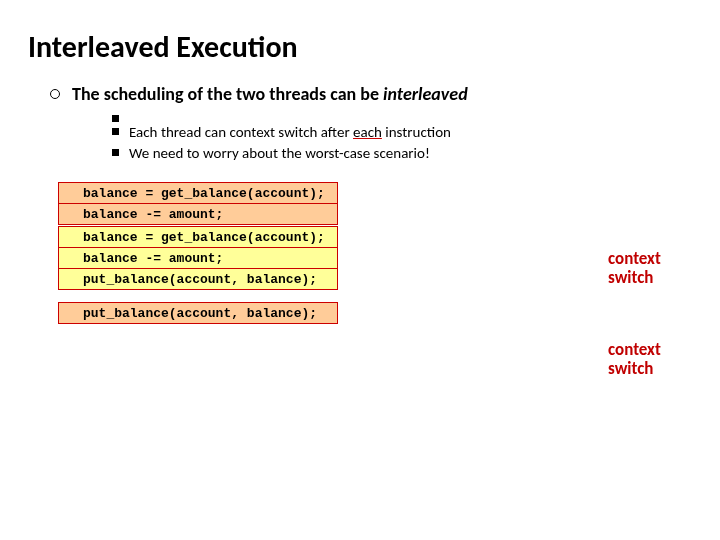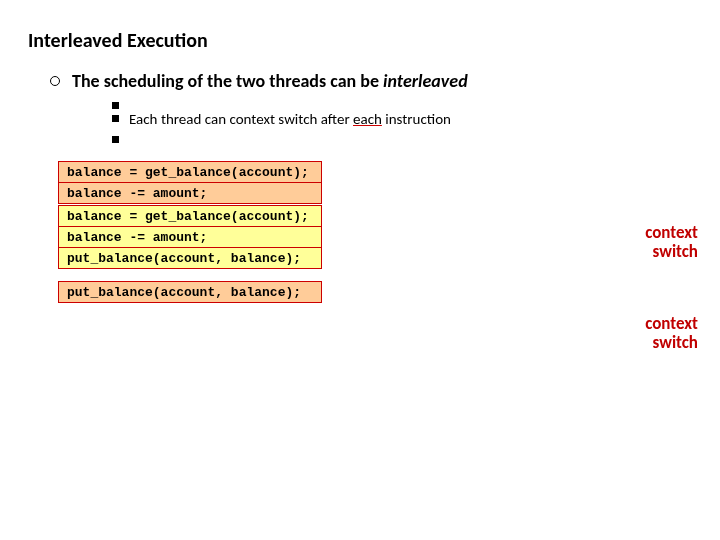--- a/index.html
+++ b/index.html
@@ -7,21 +7,21 @@
     margin: 0;
     width: 720px;
     height: 540px;
     font-family: Calibri, "Segoe UI", Arial, sans-serif;
     background: #fff;
     color: #000;
     padding: 28px 20px 20px 28px;
     position: relative;
   }
   h1 {
-    font-size: 20px;
+    font-size: 30px;
     font-weight: 700;
     margin: 0 0 18px 0;
   }
   .top-list { margin-left: 22px; }
   .circ-row {
     display: flex;
     align-items: flex-start;
     gap: 12px;
     margin-bottom: 4px;
   }
@@ -82,34 +82,34 @@
     gap: 1px;
   }
   .code-group {
     border: 1px solid #c00;
     background: #fff;
   }
   .code-line {
     font-family: "Courier New", monospace;
     font-size: 13px;
     font-weight: 700;
-    padding: 3px 12px 2px 8px;
+    padding: 3px 12px 2px 24px;
     border-top: 1px solid #c00;
     white-space: pre;
   }
   .code-group .code-line:first-child { border-top: none; }
   .orange { background: #ffcc99; }
   .yellow { background: #ffff99; }
   .gap { height: 10px; border: none; }
   .switch-col {
     position: absolute;
     right: 22px;
-    top: 224px;
+    top: 250px;
     width: 90px;
-    text-align: right;
+    text-align: left;
   }
   .switch {
     font-size: 17px;
     font-weight: 600;
     color: #c00000;
     line-height: 1.1;
     margin-bottom: 54px;
   }
   .bottom-q {
     margin-top: 20px;
@@ -133,20 +133,21 @@
       <span class="sq"></span>
     </div>
     <div class="sq-row">
       <span class="sq"></span>
       <span>
         <span>Each thread can context switch after </span><span class="und2">each</span><span> instruction</span>
       </span>
     </div>
     <div class="sq-row">
       <span class="sq"></span>
+      <span>We need to worry about the worst-case scenario!</span>
     </div>
   </div>
 </div>
 
 <div class="diagram">
   <div class="code-col">
     <div class="code-group orange">
       <div class="code-line">balance = get_balance(account);</div>
       <div class="code-line">balance -= amount;</div>
     </div>

